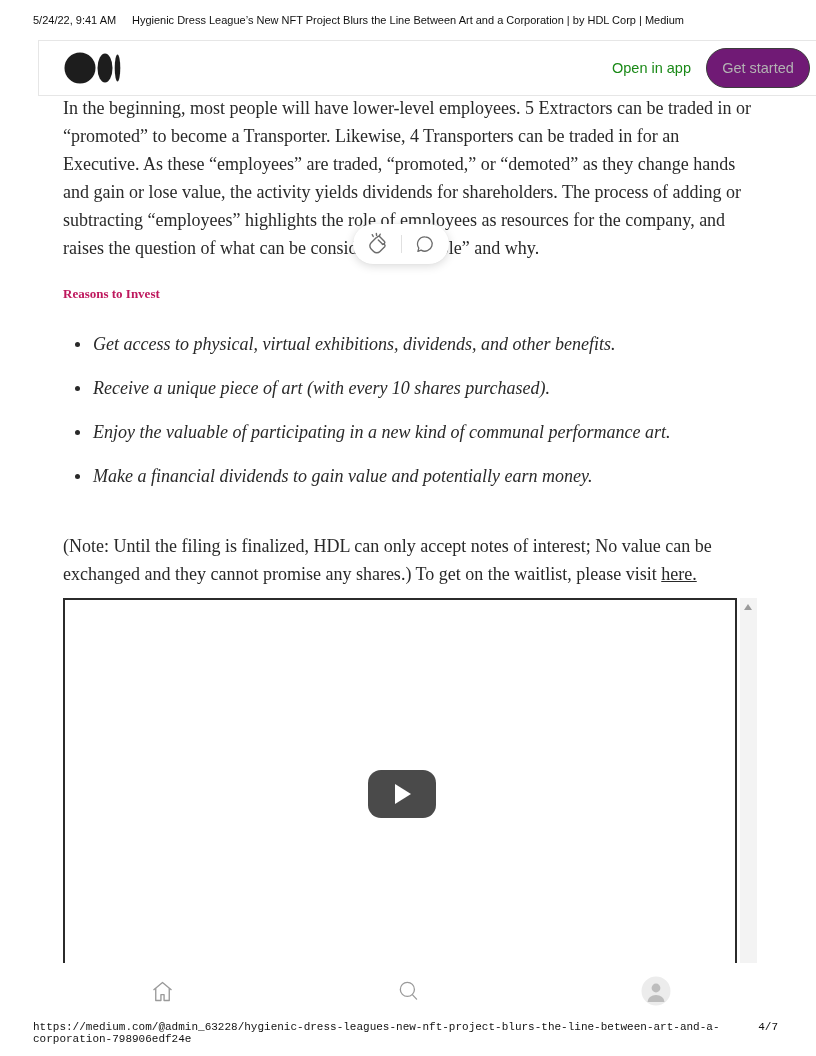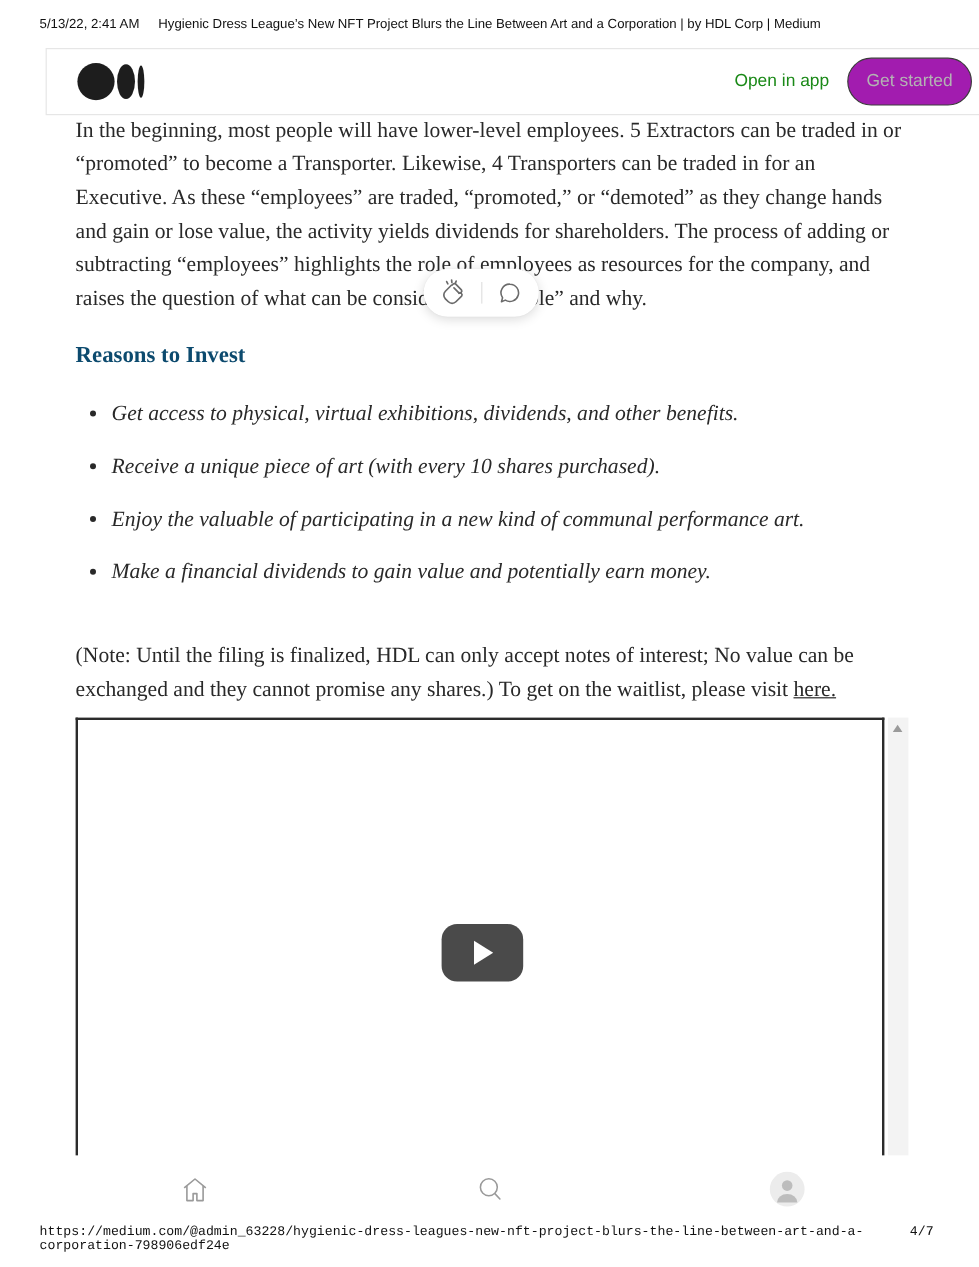--- a/index.html
+++ b/index.html
@@ -18,30 +18,30 @@
   .print-page { position: absolute; right: 5px; top: 0; }
 
   
   .navbar { position: absolute; left: 38px; top: 40px; width: 809px; height: 56px;
             background: #fff; border: 1px solid #e6e6e6; display: flex; align-items: center; }
   .logo { margin-left: 25px; height: 32px; display: block; }
   .nav-right { margin-left: auto; margin-right: 36px; display: flex; align-items: center; gap: 15px;
                font-family: "Liberation Sans", sans-serif; }
   .open-in-app { font-size: 14.5px; color: #1a8917; text-decoration: none; cursor: pointer; }
   .get-started { width: 104px; height: 40px; border: 1px solid #3c3c3c; border-radius: 20px;
-                 background: #a21caf; color: #b3b3b3; font-size: 14.5px;
+                 background: #701a75; color: #b3b3b3; font-size: 14.5px;
                  font-family: "Liberation Sans", sans-serif; display: flex;
                  align-items: center; justify-content: center; cursor: pointer; }
 
   
   .article { position: absolute; left: 63px; width: 691px; top: 0; }
   .para1 { position: absolute; top: 94px; left: 0; width: 691px;
            font-size: 18px; line-height: 28px; color: #292929; }
-  .section-heading { position: absolute; top: 286px; left: 0; font-size: 19px;
-                     font-weight: bold; color: #0c4a6e; }
+  .section-heading { position: absolute; top: 286px; left: 0; font-size: 13px;
+                     font-weight: bold; color: #be185d; }
   .bullets { position: absolute; top: 330px; left: 0; width: 691px; list-style: none; }
   .bullets li { position: relative; padding-left: 30px; height: 28px; line-height: 28px;
                 font-size: 18px; margin-bottom: 16px; font-style: italic; }
   .bullets li::before { content: ""; position: absolute; left: 12px; top: 12px;
                         width: 5px; height: 5px; border-radius: 50%; background: #292929; }
   .note-para { position: absolute; top: 532px; left: 0; width: 691px;
                font-size: 18px; line-height: 28px; color: #292929; }
   .note-para a { color: #292929; text-decoration: underline; cursor: pointer; }
 
   
@@ -75,21 +75,21 @@
                           background: none; border: none; display: flex; align-items: center;
                           justify-content: center; cursor: pointer; }
   .nav-home { left: 146px; }
   .nav-search { left: 393px; }
   .nav-profile { left: 640px; }
 </style>
 </head>
 <body>
 
 <div class="print-header">
-  <span class="print-date">5/13/22, 2:41 AM</span>
+  <span class="print-date">5/24/22, 9:41 AM</span>
   <span class="print-title">Hygienic Dress League’s New NFT Project Blurs the Line Between Art and a Corporation | by HDL Corp | Medium</span>
 </div>
 
 <div class="navbar">
   <svg class="logo" width="58" height="32" viewBox="0 0 58 32">
     <ellipse cx="16" cy="16" rx="15.5" ry="15.5" fill="#1d1d1d"></ellipse>
     <ellipse cx="41" cy="16" rx="7.5" ry="14.5" fill="#1d1d1d"></ellipse>
     <ellipse cx="53.5" cy="16" rx="2.8" ry="13.5" fill="#1d1d1d"></ellipse>
   </svg>
   <div class="nav-right">

